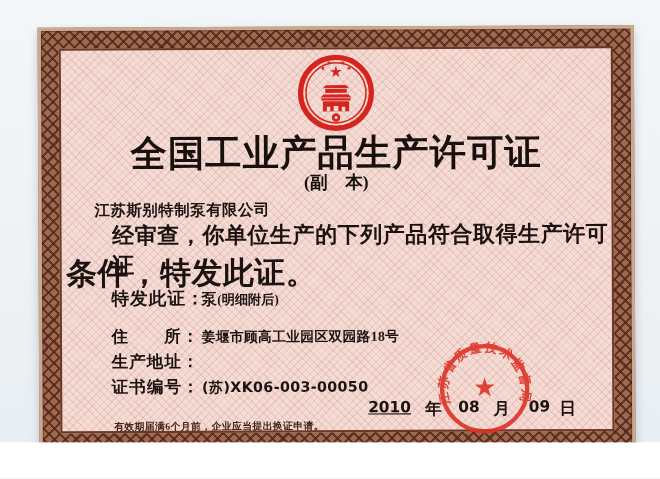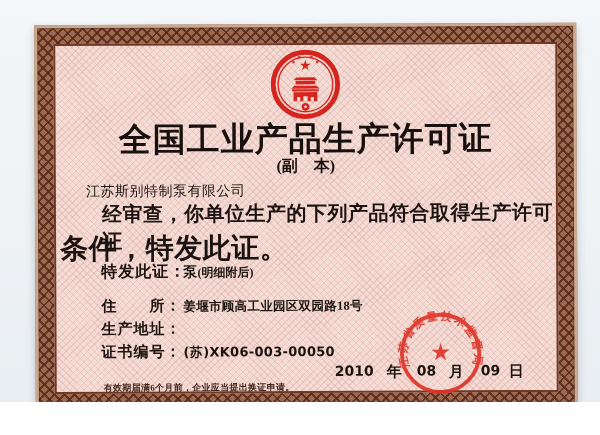--- a/index.html
+++ b/index.html
@@ -19,36 +19,36 @@
     background-image:
       repeating-linear-gradient(45deg,rgba(213,155,147,.30) 0 1px,transparent 1px 5px),
       repeating-linear-gradient(-45deg,rgba(213,155,147,.30) 0 1px,transparent 1px 5px);
     border:2px solid #6f3826;color:#1c1310;}
   .emblem{position:absolute;left:50%;top:3px;transform:translateX(-50%);width:70px;height:77px;}
   .title{position:absolute;top:72px;left:0;width:100%;margin:0;text-align:center;
     font-family:"DejaVu Sans","Liberation Sans",sans-serif;font-weight:bold;
     font-size:33px;letter-spacing:1px;color:#17100d;}
   .subtitle{position:absolute;top:111px;left:0;width:100%;text-align:center;
     font-size:16px;font-weight:bold;color:#17100d;}
-  .company{position:absolute;top:137px;left:30px;font-size:14px;font-weight:normal;letter-spacing:.5px;}
+  .company{position:absolute;top:137px;left:30px;font-size:14px;font-weight:bold;letter-spacing:.5px;}
   .stmt1{position:absolute;top:155px;left:46px;font-size:20px;font-weight:bold;letter-spacing:.5px;}
   .stmt2{position:absolute;top:184px;left:4px;font-size:28px;font-weight:bold;letter-spacing:.5px;}
   .row{position:absolute;left:45px;display:flex;align-items:baseline;white-space:nowrap;}
   .row .label{display:inline-block;width:82px;font-size:15px;font-weight:bold;letter-spacing:1px;}
   .row .value{font-size:12.5px;font-weight:bold;letter-spacing:.3px;}
   .row-product{top:216px;} .row-product .label{font-size:16px;}
   .row-product .value{font-size:14px;} .row-product .note{font-size:12px;font-weight:bold;}
   .row-addr{top:251px;} .row-paddr{top:274px;}
   .row-certno{top:297px;} .row-certno .value{font-size:13px;font-family:"DejaVu Sans","Liberation Sans",sans-serif;}
   .row-valid{top:320px;} .row-valid .value{font-size:13.5px;}
   .issue-date{position:absolute;left:278px;top:318px;width:200px;height:22px;font-weight:bold;}
   .issue-date span{position:absolute;top:0;}
   .d-num{font-size:14px;font-family:"DejaVu Sans","Liberation Sans",sans-serif;}
   .d-unit{font-size:15px;}
-  .d-year{left:0;} .d-yearu{left:52px;} .d-month{left:82px;} .d-monthu{left:114px;}
+  .d-year{left:0;text-decoration:underline;} .d-yearu{left:52px;} .d-month{left:82px;} .d-monthu{left:114px;}
   .d-day{left:146px;} .d-dayu{left:174px;}
   .footnote{position:absolute;left:47px;top:336px;font-size:9px;font-weight:bold;
     color:#41241a;letter-spacing:.3px;}
   .stamp{position:absolute;left:341px;top:266px;width:86px;height:86px;opacity:.9;}
 </style>
 </head>
 <body>
 
 <div class="photo">
   <div class="cert">

